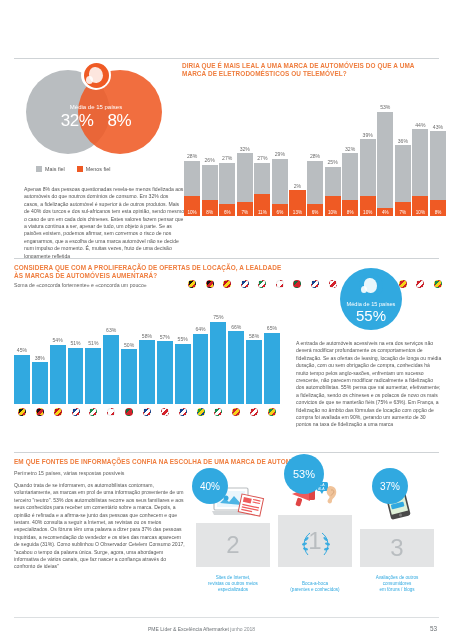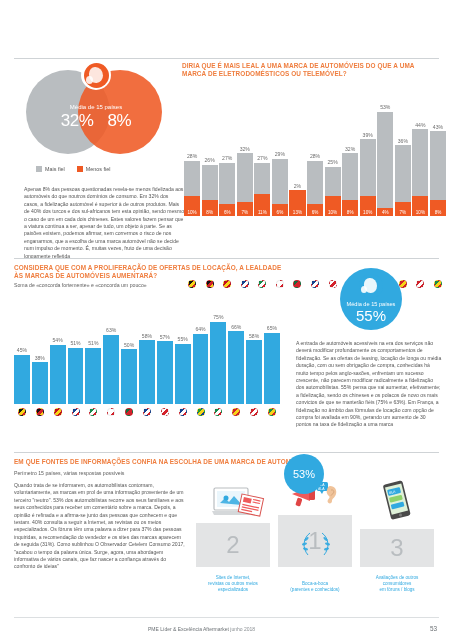--- a/index.html
+++ b/index.html
@@ -519,21 +519,23 @@
           <rect x="7" y="2" width="20" height="36" rx="2.5" fill="#4a4a4a"></rect>
           <rect x="8.6" y="5" width="16.8" height="28" fill="#dff1d9"></rect>
           <rect x="10" y="8" width="13" height="6" rx="1" fill="#31a9e0"></rect>
           <text x="11.4" y="12.5" font-size="3.4" fill="#fff" font-family="Liberation Sans, sans-serif">BLA</text>
           <rect x="10" y="16" width="13" height="5" rx="1" fill="#8ed26a"></rect>
           <rect x="10" y="23" width="13" height="5" rx="1" fill="#31a9e0"></rect>
           <circle cx="17" cy="35.5" r="1.5" fill="#7a7a7a"></circle>
         </g>
       </svg>
 
+      <div class="bub b40">40%</div>
       <div class="bub b53">53%</div>
+      <div class="bub b37">37%</div>
 
       <div class="pod p2">
         <span class="num">2</span>
       </div>
       <div class="pod p1">
         <span class="num">1</span>
       </div>
       <div class="pod p3">
         <span class="num">3</span>
       </div>

